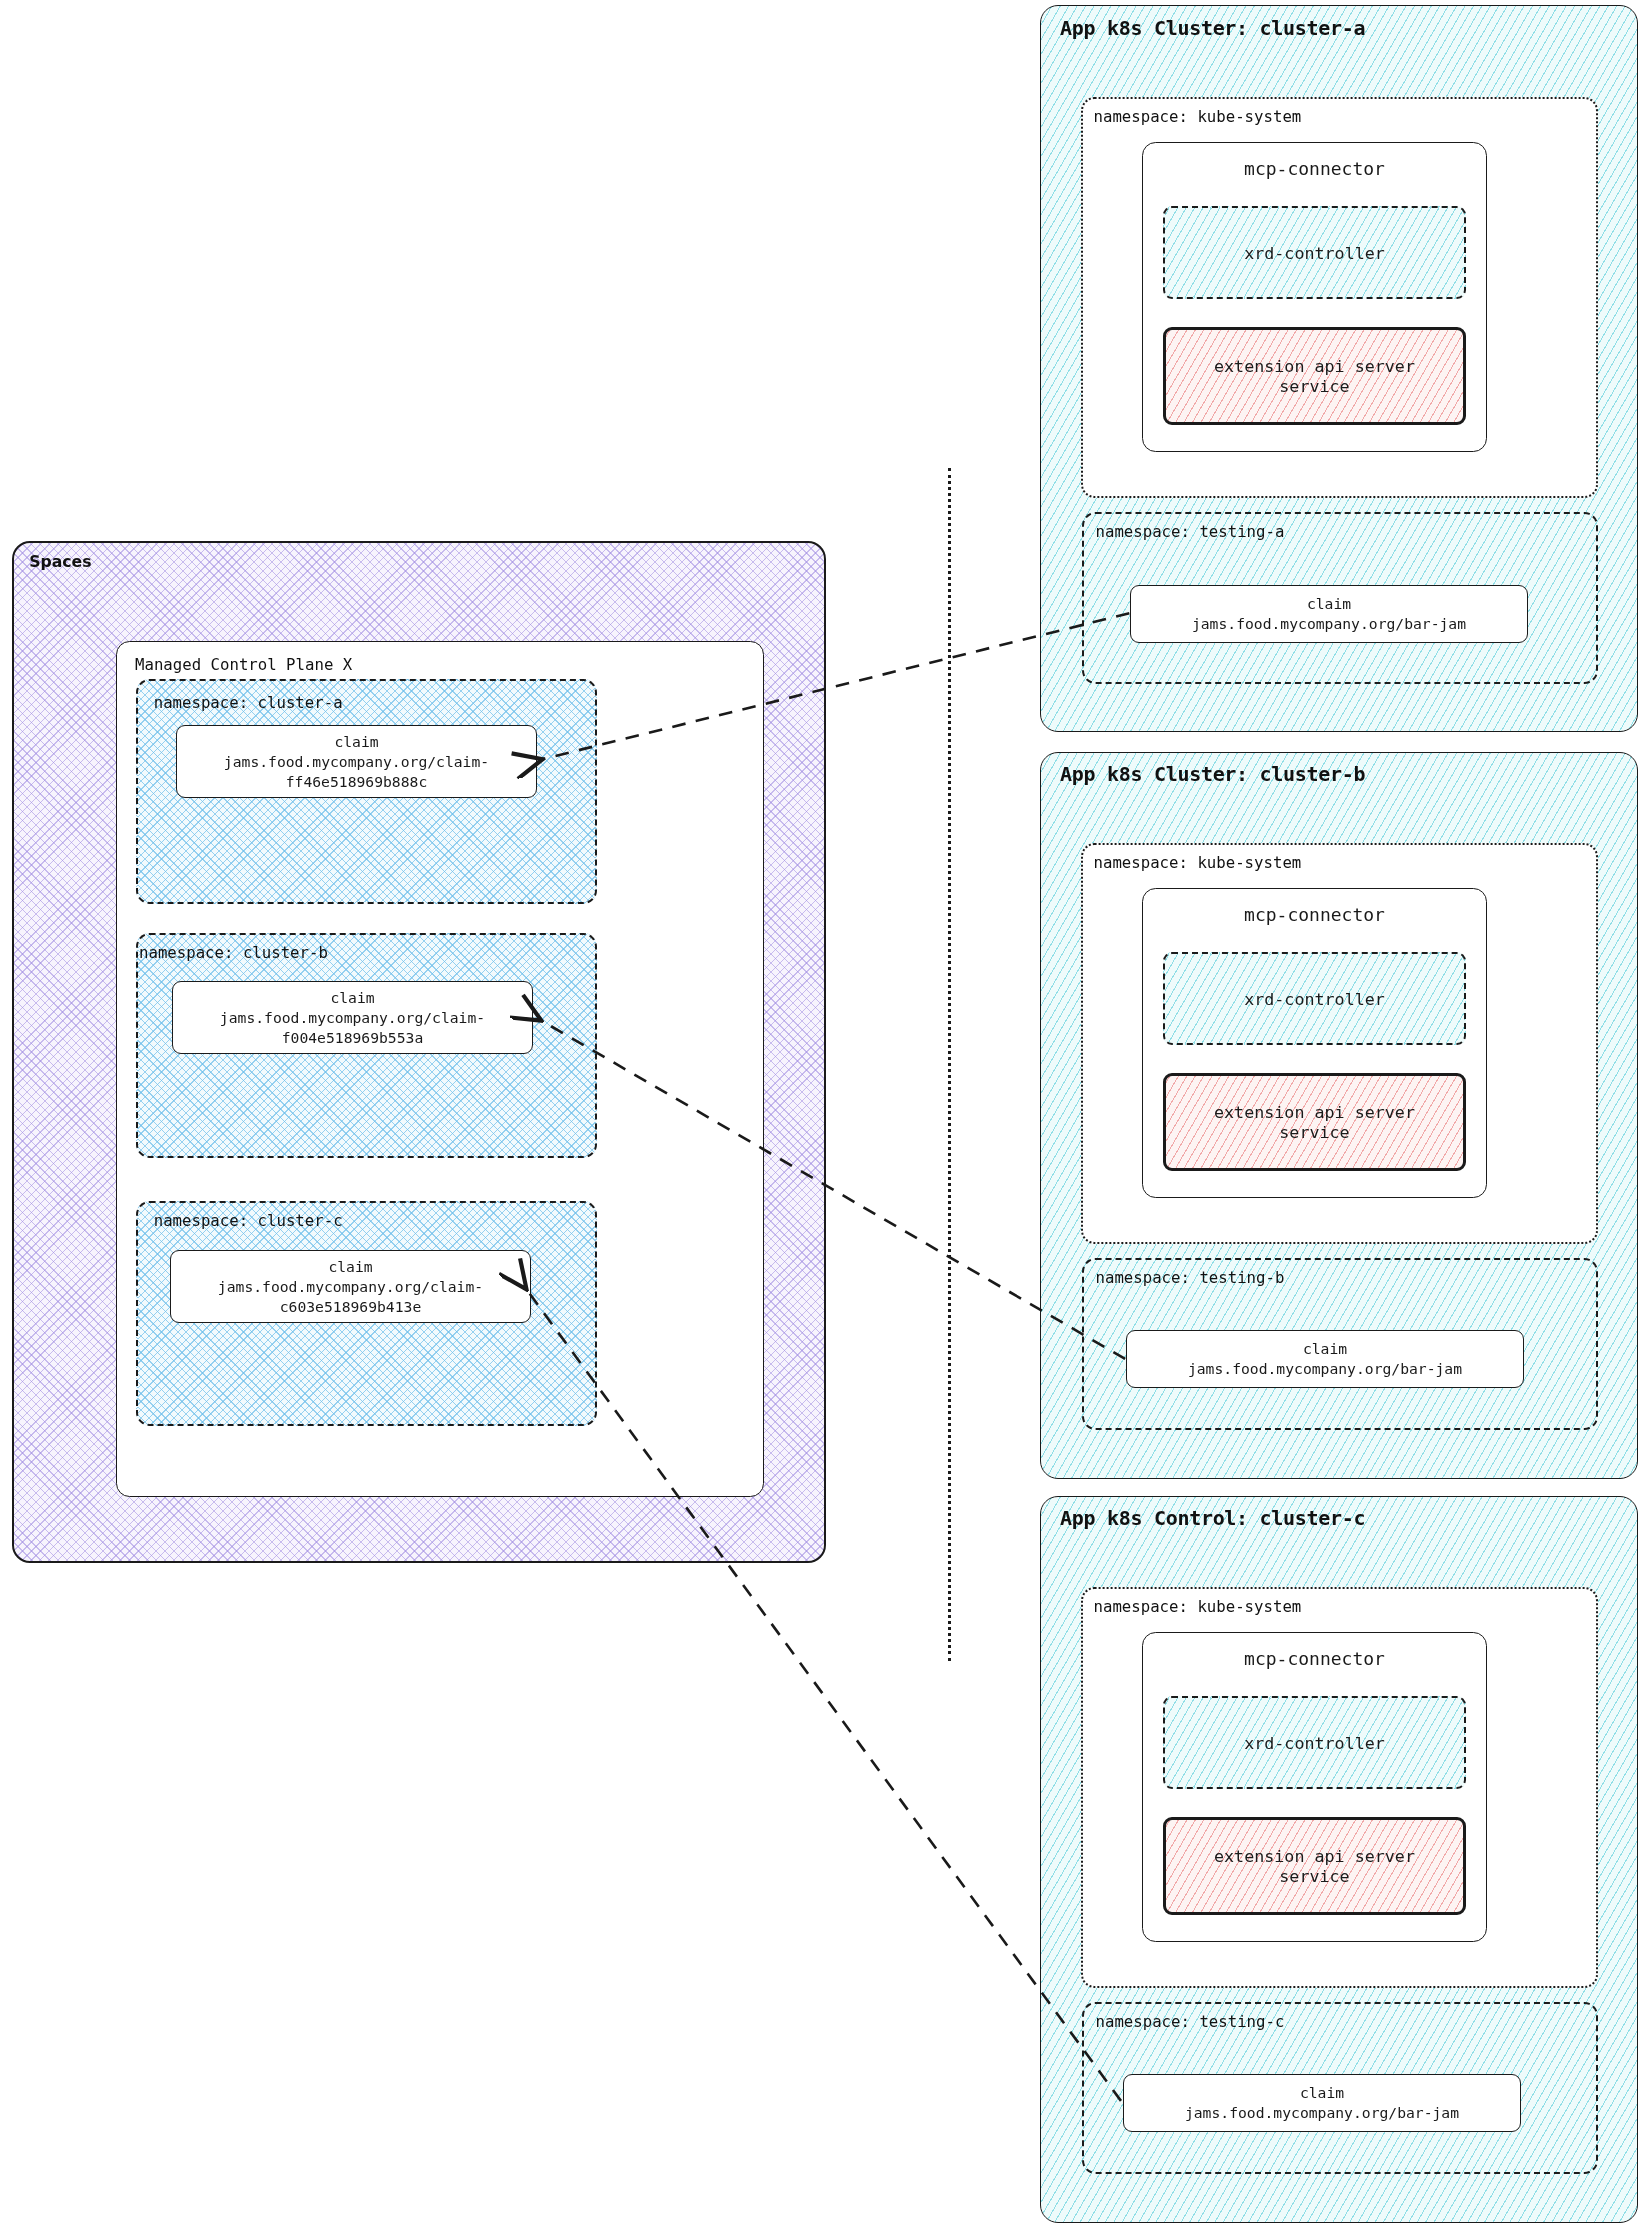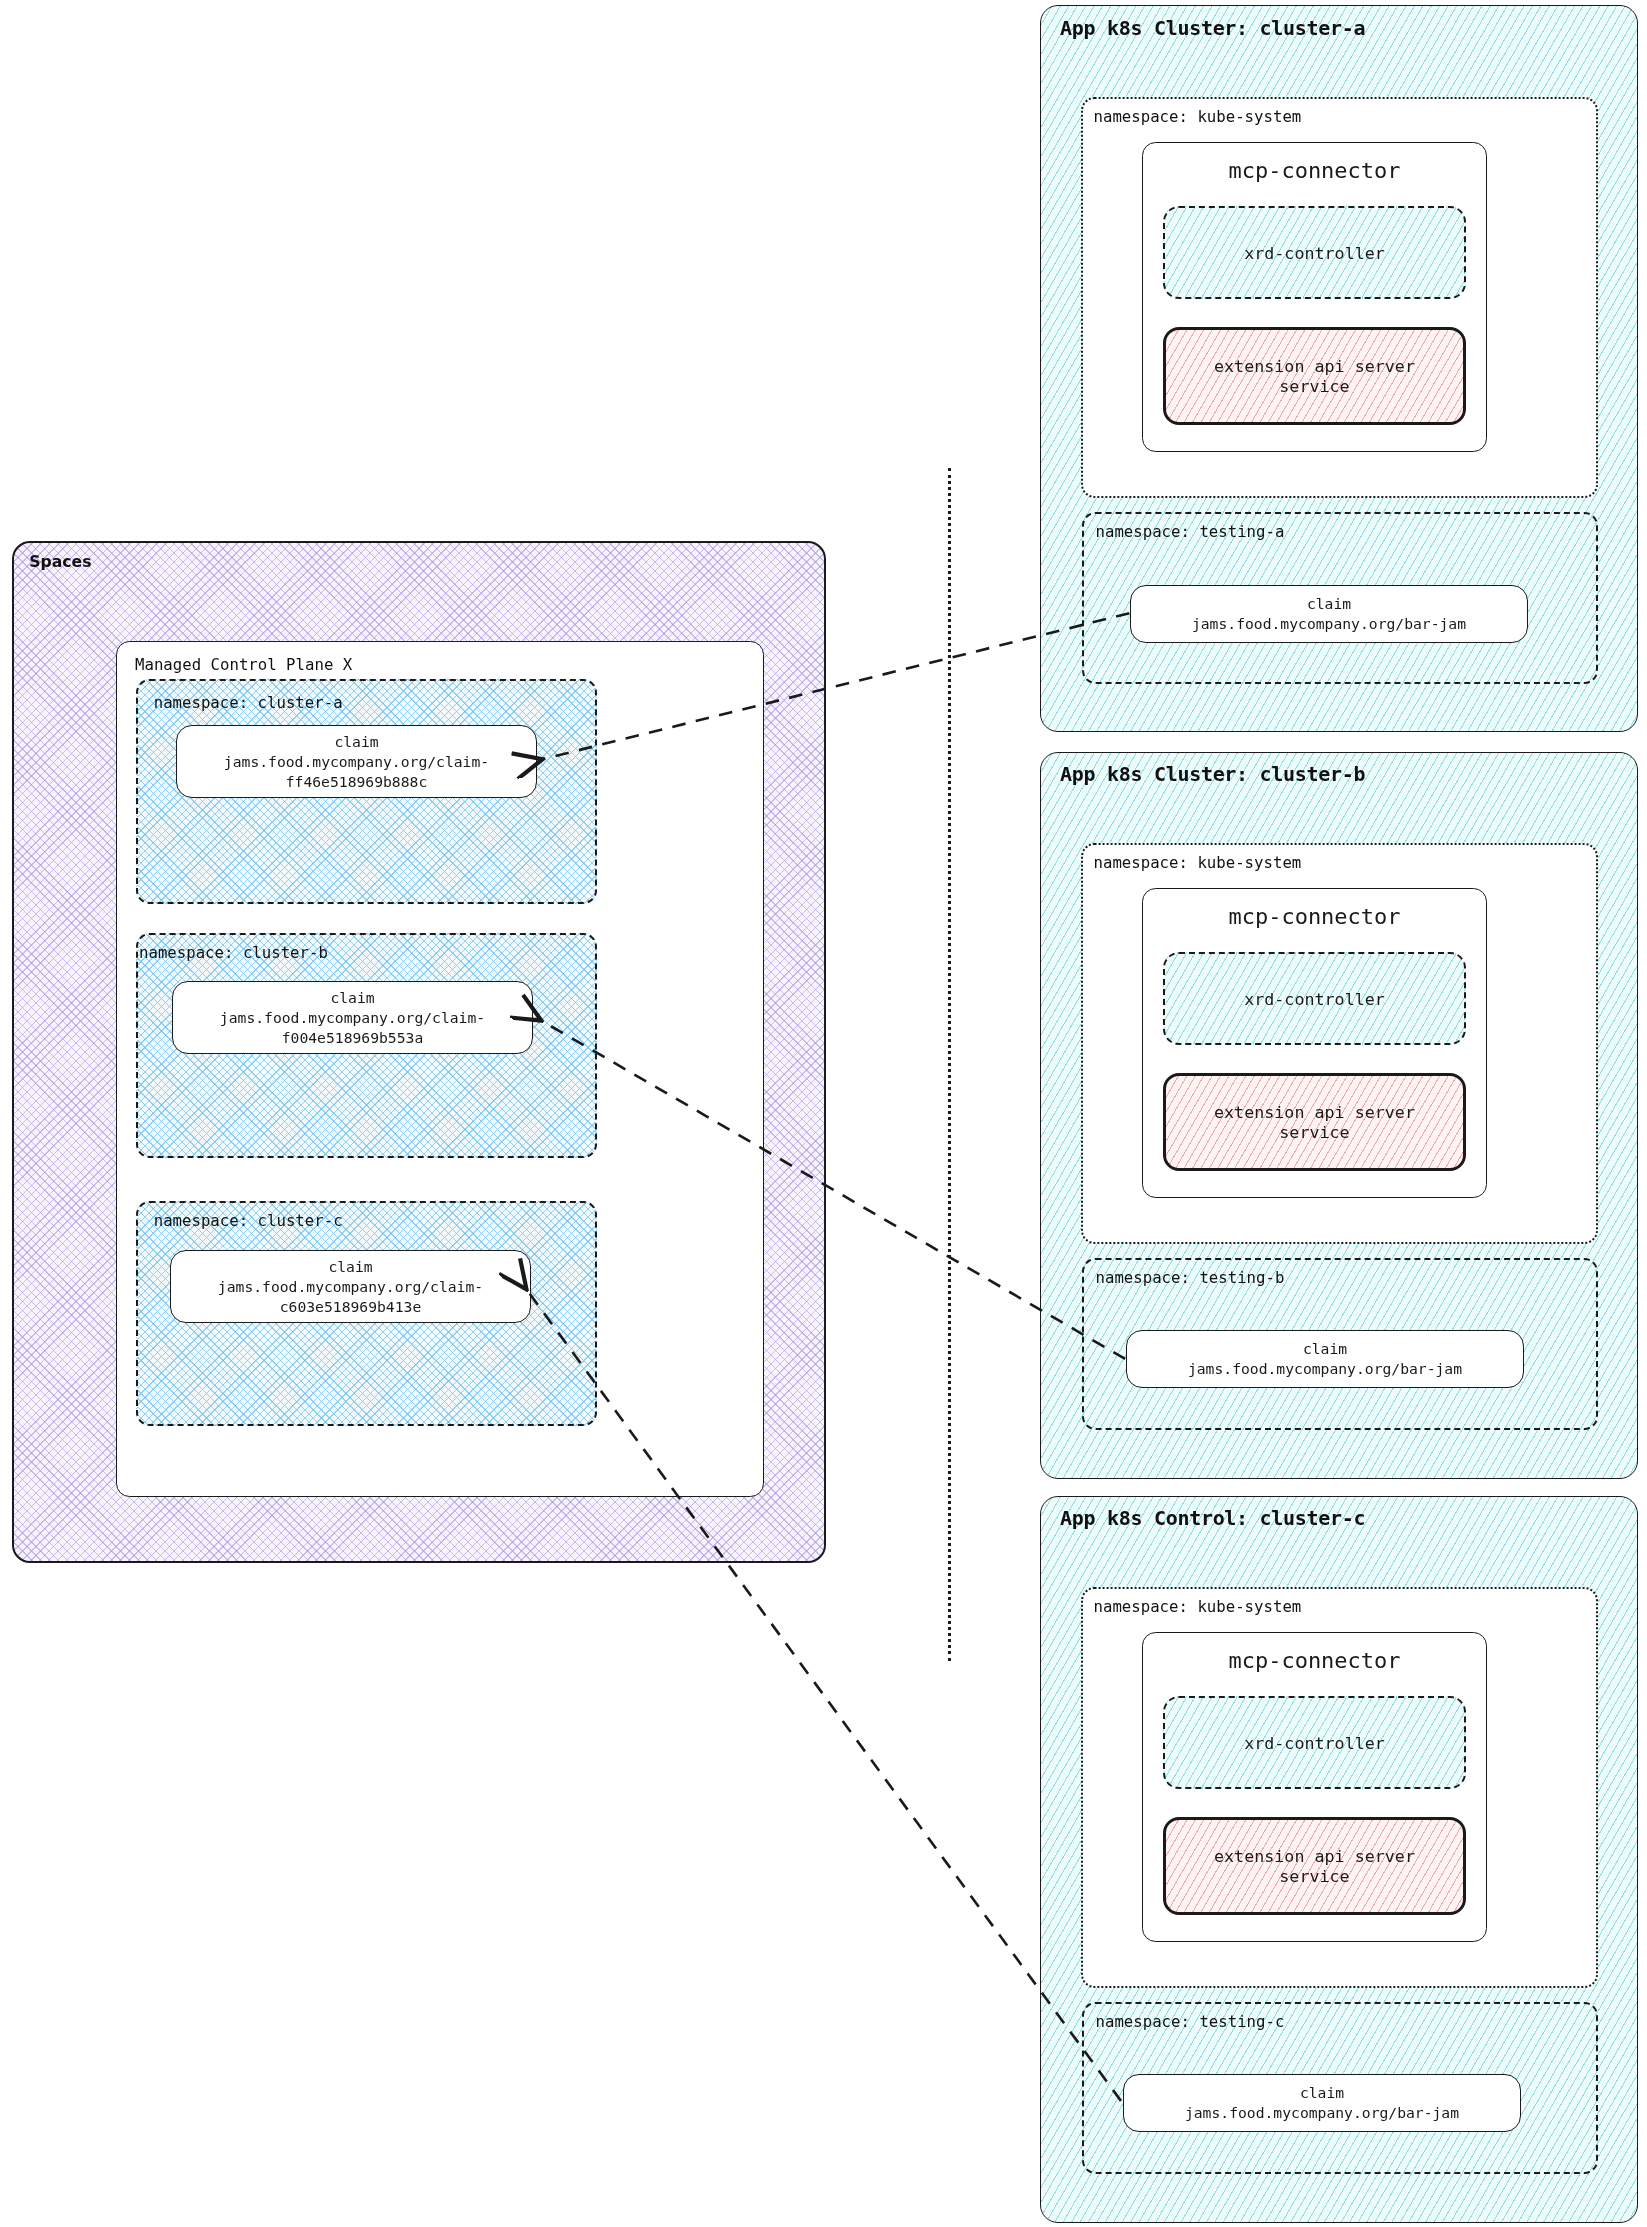--- a/index.html
+++ b/index.html
@@ -14,21 +14,21 @@
     width:1647px;
     height:2227px;
     overflow:hidden;
     background:#ffffff;
   }
 
   
   .box{position:absolute;box-sizing:border-box;}
   .rounded-lg{border-radius:18px;}
   .rounded-md{border-radius:13.6px;}
-  .rounded-sm{border-radius:16px;padding-left:36px;}
+  .rounded-sm{border-radius:9px;padding-left:36px;}
 
   .label{
     position:absolute;
     white-space:nowrap;
     font-family:"DejaVu Sans Mono","Liberation Mono",monospace;
     color:#111111;
   }
 
   
   .hatch-purple{
@@ -63,21 +63,21 @@
   .b-dashed-thin{border:2.1px dashed #1a1a1a;}
   .b-dotted{border:2.1px dotted #1a1a1a;}
 
   
   .t-spaces{font-family:"DejaVu Sans","Liberation Sans",sans-serif;font-size:15.7px;font-weight:600;text-align:right;}
   .t-mcp-title{font-size:15.7px;}
   .t-cluster-title{font-size:20px;font-weight:700;letter-spacing:-0.3px;}
   .t-ns{font-size:15.7px;}
   .t-node{font-size:16.7px;}
   .t-claim{font-size:14.7px;line-height:1.38;text-align:center;}
-  .t-conn{font-size:22px;}
+  .t-conn{font-size:18px;}
 
   .center-text{
     position:absolute;
     left:0;right:0;top:50%;
     transform:translateY(-50%);
     text-align:center;
   }
   .top-text{
     position:absolute;
     left:0;right:0;

